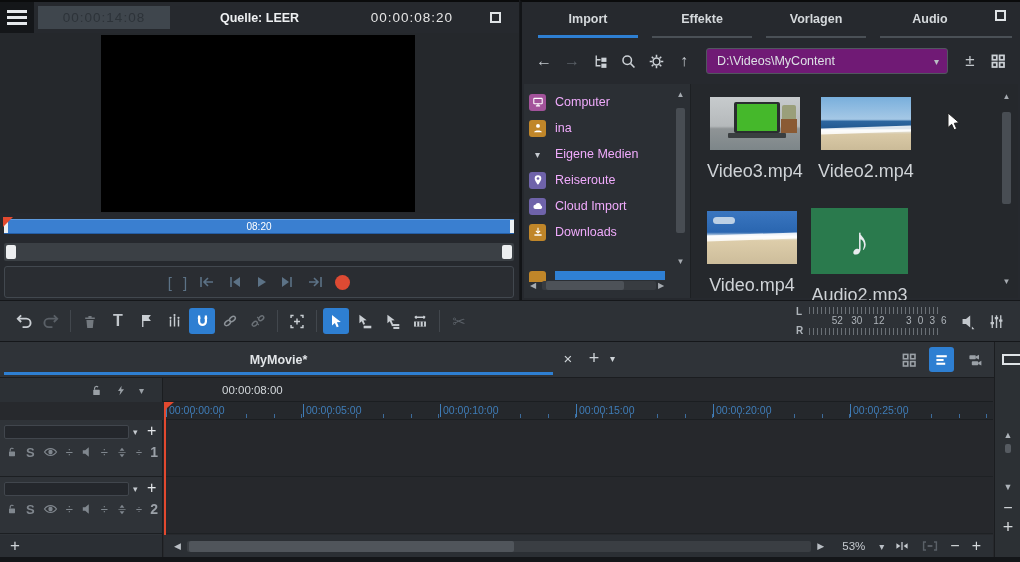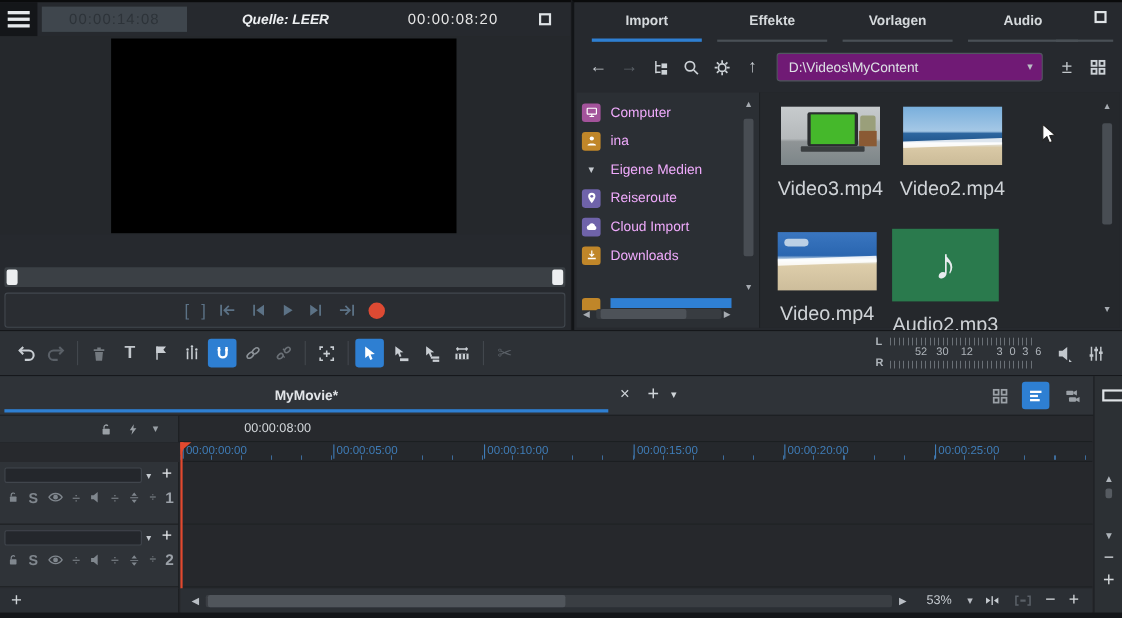--- a/index.html
+++ b/index.html
@@ -16,21 +16,21 @@
 
   
   .preview { position:absolute; left:0; top:0; width:519px; height:300px; background:#26292e; border-top:2px solid #0a0b0c; }
   .pv-topbar { position:relative; height:31px; }
   .hamburger { position:absolute; left:0; top:0; width:34px; height:31px; background:#141619;
     display:flex; flex-direction:column; justify-content:center; gap:3px; padding:0 7px; cursor:pointer; }
   .hamburger i { display:block; height:3px; background:#e6e9ec; }
   .tc-box { position:absolute; left:38px; top:4px; width:132px; height:23px; background:#3f464d;
     color:#2d3339; font-size:13.5px; display:flex; align-items:center; justify-content:center; letter-spacing:1px; }
   .pv-title { position:absolute; left:0; right:0; top:0; height:31px; display:flex; align-items:center;
-    justify-content:center; color:#eef0f2; font-weight:bold; font-size:12.5px; pointer-events:none;font-style:italic; }
+    justify-content:center; color:#eef0f2; font-weight:bold; font-size:12.5px; pointer-events:none; }
   .tc-out { position:absolute; right:66px; top:0; height:31px; display:flex; align-items:center;
     color:#e5e5e5; font-size:13.5px; letter-spacing:1px; }
   .sq-btn { width:11px; height:11px; border:2px solid #dfe3e6; }
   .pv-max { position:absolute; right:18px; top:10px; }
   .video-area { position:absolute; left:0; top:31px; width:519px; height:180px; background:#25282c; }
   .video-black { position:absolute; left:101px; top:2px; width:314px; height:177px; background:#000; }
   .range-bar { position:absolute; left:4px; top:217px; width:510px; height:15px; background:#3a7fd0;
     border-top:1px solid #5d9ade; border-bottom:1px solid #245ea6; display:flex; align-items:center; justify-content:center; }
   .range-bar .lbl { color:#fff; font-size:10px; }
   .range-end { position:absolute; top:0; bottom:0; width:4px; background:#ecf0f3; }
@@ -179,20 +179,26 @@
           <i></i>
         </div>
       <div class="tc-box">00:00:14:08</div>
       <div class="pv-title">Quelle: LEER</div>
       <div class="tc-out">00:00:08:20</div>
       <div class="sq-btn pv-max"></div>
     </div>
     <div class="video-area">
       <div class="video-black"></div>
     </div>
+    <div class="range-bar">
+      <span class="range-end l"></span>
+      <span class="range-marker"></span>
+      <span class="lbl">08:20</span>
+      <span class="range-end r"></span>
+    </div>
     <div class="pv-scroll">
       <span class="h" style="left:2px"></span>
       <span class="h" style="right:2px"></span>
     </div>
     <div class="transport">
       <span class="tbtn">[</span>
       <span class="tbtn">]</span>
       <span class="tbtn">
         <svg width="18" height="14" viewBox="0 0 18 14">
             <path d="M3 2v10M15 7H7M10 3L6 7l4 4"></path>

